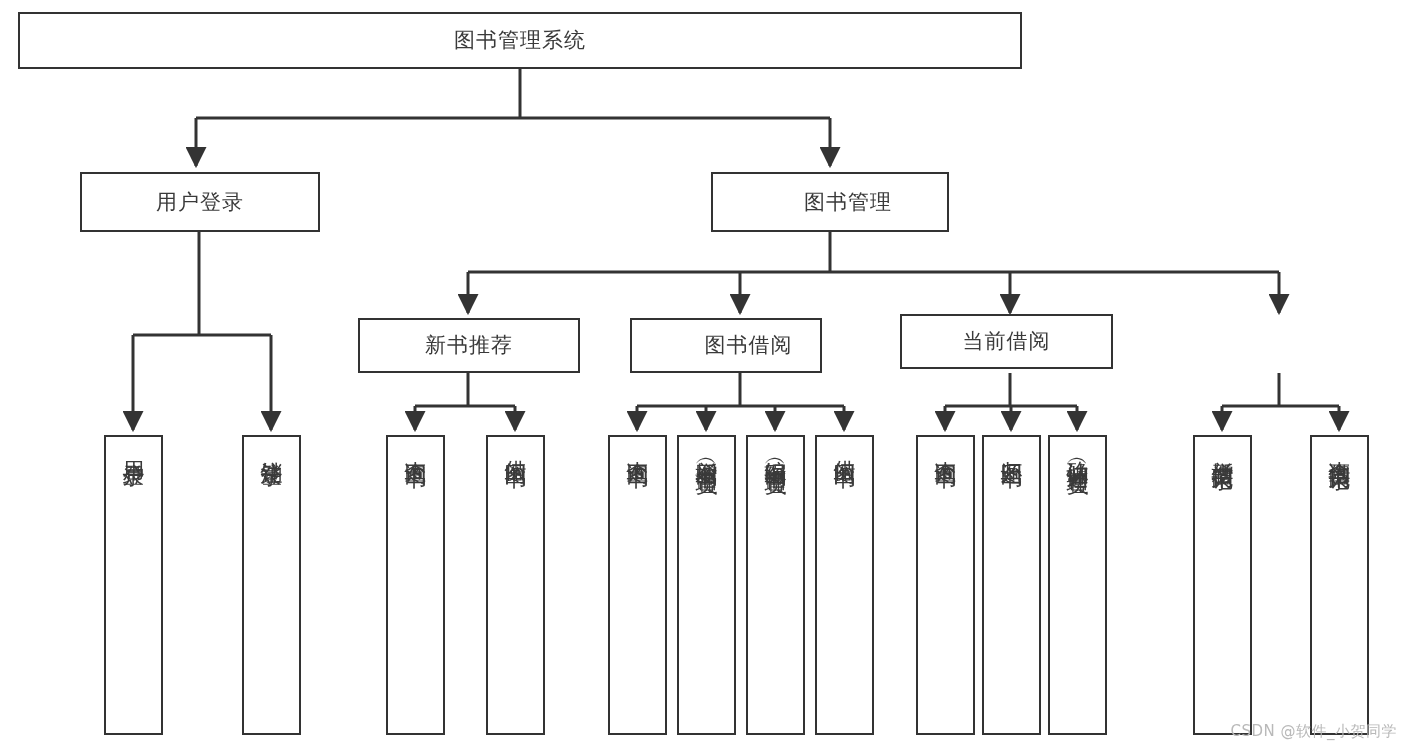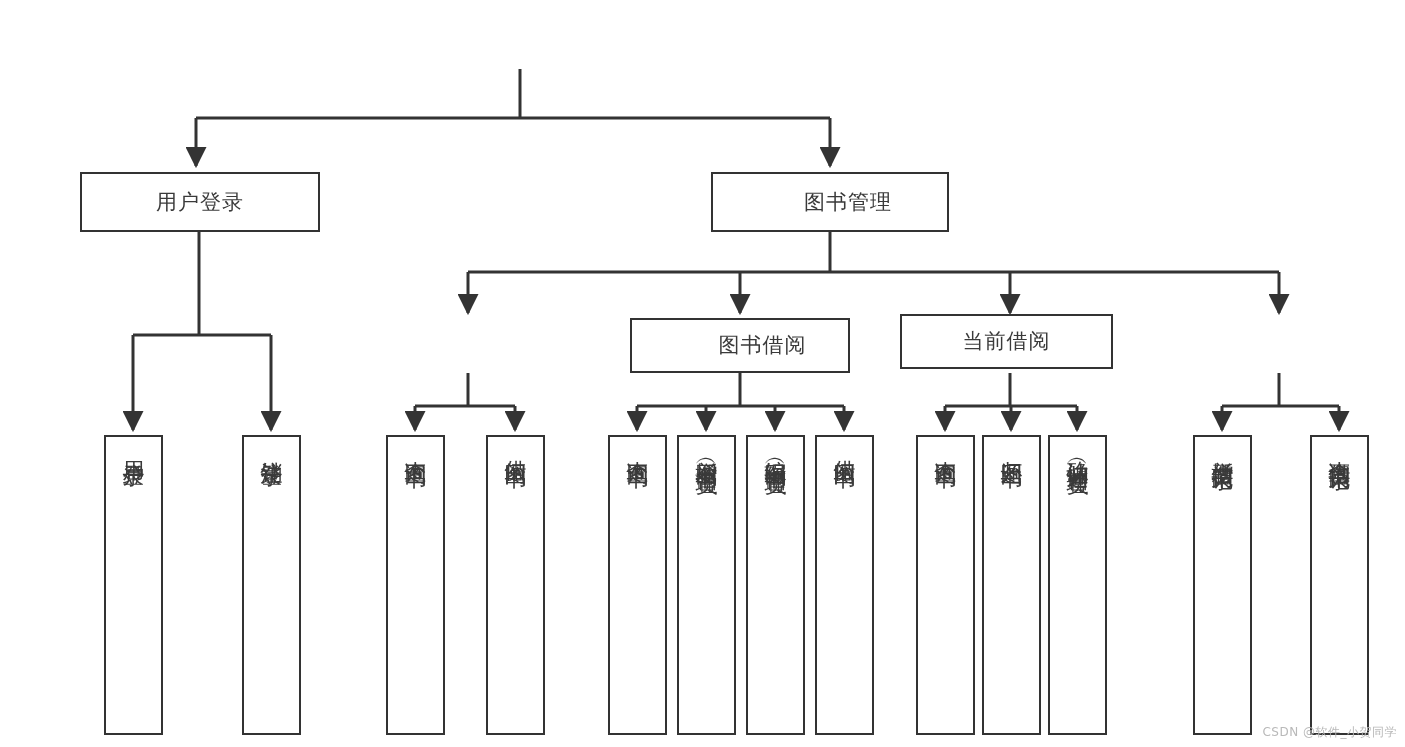--- a/index.html
+++ b/index.html
@@ -55,21 +55,21 @@
     letter-spacing: 2px;
     line-height: 1;
     font-size: 22px;
     max-height: 100%;
   }
   #watermark {
     position: absolute;
     right: 8px;
     bottom: 6px;
     color: #b9b9b9;
-    font-size: 12px;
+    font-size: 15px;
     letter-spacing: 0.5px;
     z-index: 5;
     white-space: nowrap;
     pointer-events: none;
   }
 </style>
 </head>
 <body>
 
 <div id="diagram-root">
@@ -117,29 +117,35 @@
       <path d="M 1011 406 L 1011 430" marker-end="url(#arrow)"></path>
       <path d="M 1077 406 L 1077 430" marker-end="url(#arrow)"></path>
 
       <path d="M 1279 373 L 1279 406"></path>
       <path d="M 1222 406 L 1339 406"></path>
       <path d="M 1222 406 L 1222 430" marker-end="url(#arrow)"></path>
       <path d="M 1339 406 L 1339 430" marker-end="url(#arrow)"></path>
     </g>
   </svg>
 
+  <div class="node" style="left:18px; top:12px; width:1004px; height:57px;">
+    <span class="node-label">图书管理系统</span>
+  </div>
 
   <div class="node" style="left:80px; top:172px; width:240px; height:60px;">
     <span class="node-label">用户登录</span>
   </div>
   <div class="node" style="left:711px; top:172px; width:238px; height:60px;padding-left:36px;">
     <span class="node-label">图书管理</span>
   </div>
 
-  <div class="node" style="left:630px; top:318px; width:220px; height:55px;padding-left:45px;">
+  <div class="node" style="left:358px; top:318px; width:222px; height:55px;">
+    <span class="node-label">新书推荐</span>
+  </div>
+  <div class="node" style="left:630px; top:318px; width:192px; height:55px;padding-left:45px;">
     <span class="node-label">图书借阅</span>
   </div>
   <div class="node" style="left:900px; top:314px; width:213px; height:55px;">
     <span class="node-label">当前借阅</span>
   </div>
 
   <div class="node vertical" style="left:104px; top:435px; width:59px; height:300px;">
     <span class="node-label">用户登录</span>
   </div>
   <div class="node vertical" style="left:242px; top:435px; width:59px; height:300px;">

